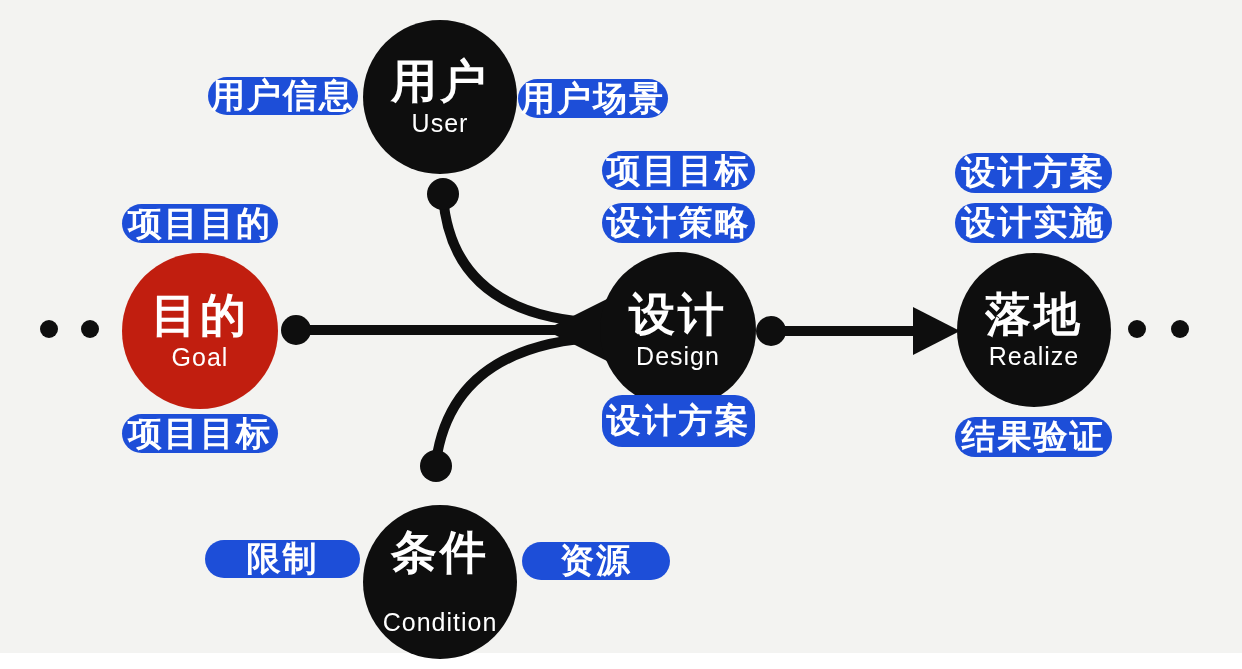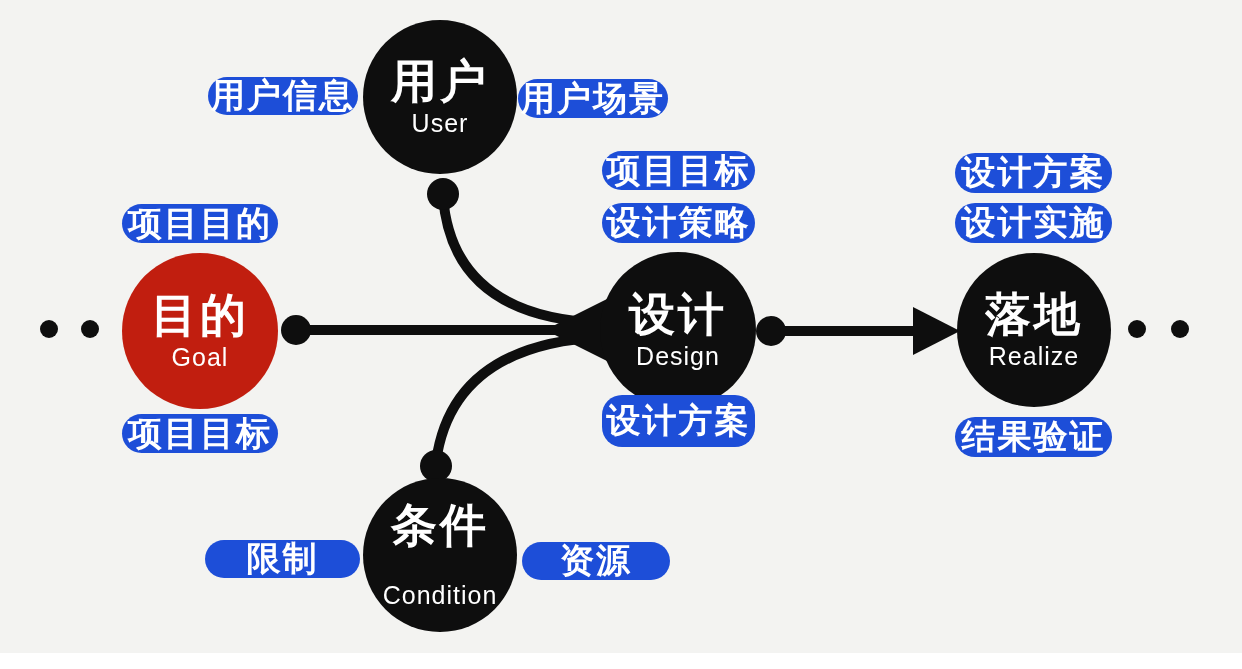--- a/index.html
+++ b/index.html
@@ -64,21 +64,21 @@
     align-items: center;
     justify-content: center;
     z-index: 2;
     white-space: nowrap;
   }
 
   
   .node-goal      { left: 122px; top: 253px; width: 156px; height: 156px; }
   .node-user      { left: 363px; top:  20px; width: 154px; height: 154px; }
   .node-design    { left: 600px; top: 252px; width: 156px; height: 156px; }
-  .node-condition { left: 363px; top: 478px; width: 154px; height: 154px; gap: 28px; }
+  .node-condition { left: 363px; top: 505px; width: 154px; height: 154px; gap: 28px; }
   .node-realize   { left: 957px; top: 253px; width: 154px; height: 154px; }
 
   
   .pill-goal-top        { left: 122px; top: 204px; width: 156px; height: 39px; }
   .pill-goal-bottom     { left: 122px; top: 414px; width: 156px; height: 39px; }
   .pill-user-left       { left: 208px; top:  77px; width: 150px; height: 38px; }
   .pill-user-right      { left: 518px; top:  79px; width: 150px; height: 39px; }
   .pill-design-top1     { left: 602px; top: 151px; width: 153px; height: 39px; }
   .pill-design-top2     { left: 602px; top: 203px; width: 153px; height: 40px; }
   .pill-design-bottom   { left: 602px; top: 395px; width: 153px; height: 52px; }

